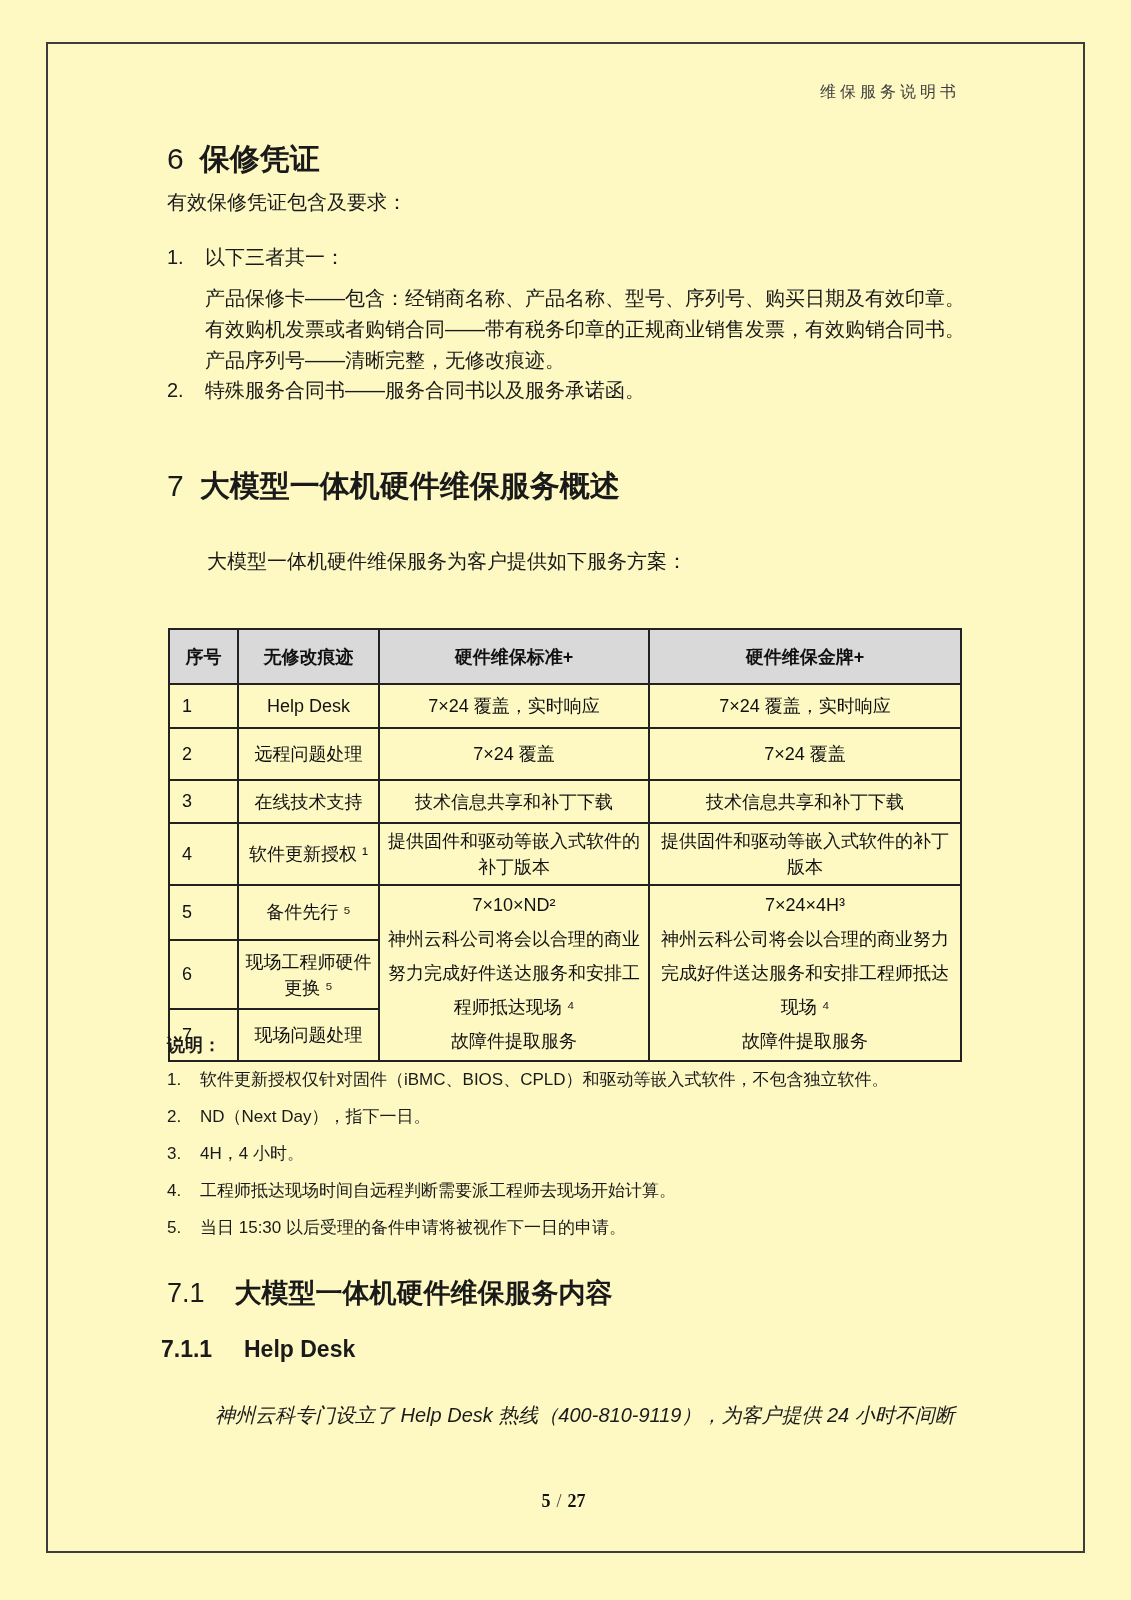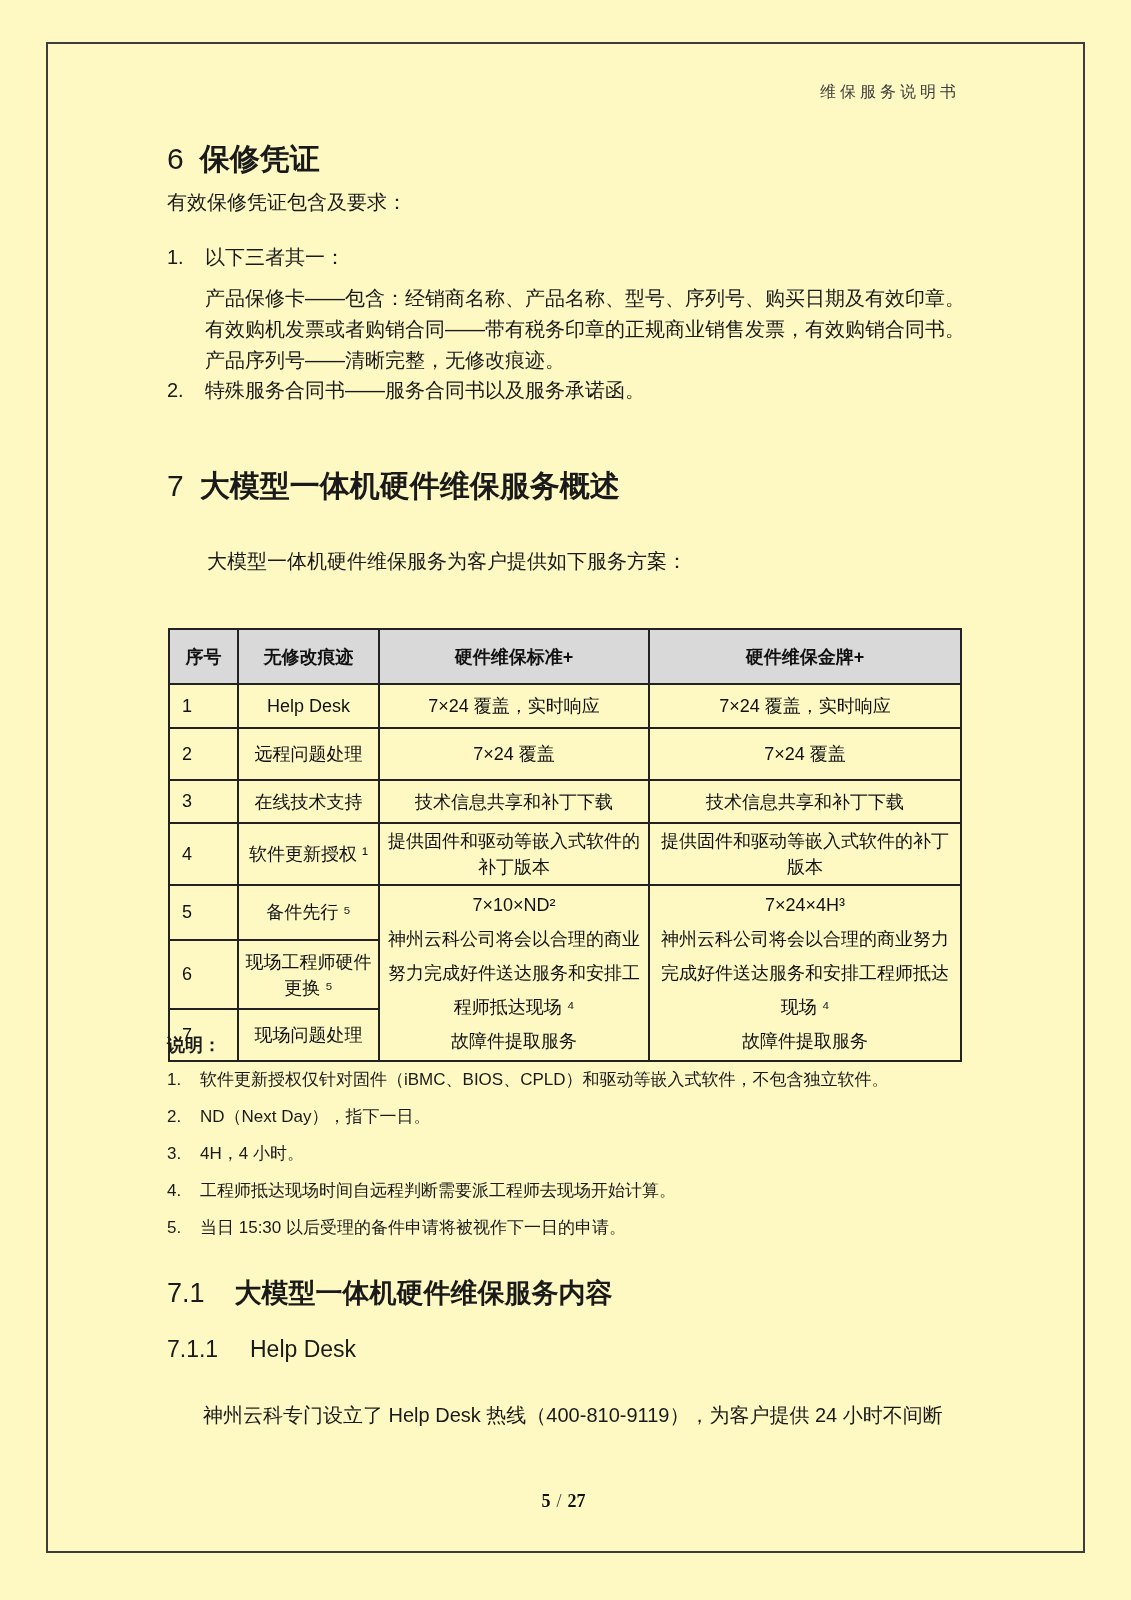--- a/index.html
+++ b/index.html
@@ -25,37 +25,37 @@
     font-size: 16px; letter-spacing: 4px; color: #3c3c3c;
   }
 
   .h-big { position: absolute; left: 167px; font-size: 30px; line-height: 32px; font-weight: 700; white-space: nowrap; }
   .h-big .h-num { font-weight: 500; margin-right: 16px; }
   #sec6 { top: 143px; }
   #sec7 { top: 470px; }
   #sec71 { top: 1277px; font-size: 27px; }
   #sec71 .h-num { margin-right: 30px; }
   #sec711 {
-    position: absolute; left: 167px; top: 1336px;
-    font-size: 23px; font-weight: 400; white-space: nowrap;
+    position: absolute; left: 161px; top: 1336px;
+    font-size: 23px; font-weight: 700; white-space: nowrap;
   }
   #sec711 .h-num { display: inline-block; min-width: 83px; }
 
   .body-text { font-size: 20px; line-height: 24px; }
   #intro1 { position: absolute; left: 167px; top: 190px; text-align: center; }
   .list-item { position: absolute; left: 167px; display: flex; }
   .list-num { display: inline-block; width: 38px; flex: 0 0 38px; }
   #li1 { top: 245px; }
   #li2 { top: 378px; }
   #li1-details {
     position: absolute; left: 205px; top: 283px; width: 762px;
     font-size: 20px; line-height: 31px;
   }
   #intro2 { position: absolute; left: 167px; top: 549px; text-indent: 40px; }
-  #final-para { position: absolute; left: 163px; top: 1403px; text-indent: 40px; }
+  #final-para { position: absolute; left: 175px; top: 1403px; text-indent: 40px; font-style: italic; }
 
   .svc-table {
     position: absolute; left: 168px; top: 580px; width: 792px;
     border-collapse: collapse; table-layout: fixed;
     font-size: 18px; color: #111; margin-top: 48px;
   }
   .svc-table th, .svc-table td {
     border: 2px solid #222222;
     text-align: center; vertical-align: middle;
     padding: 2px 6px;

